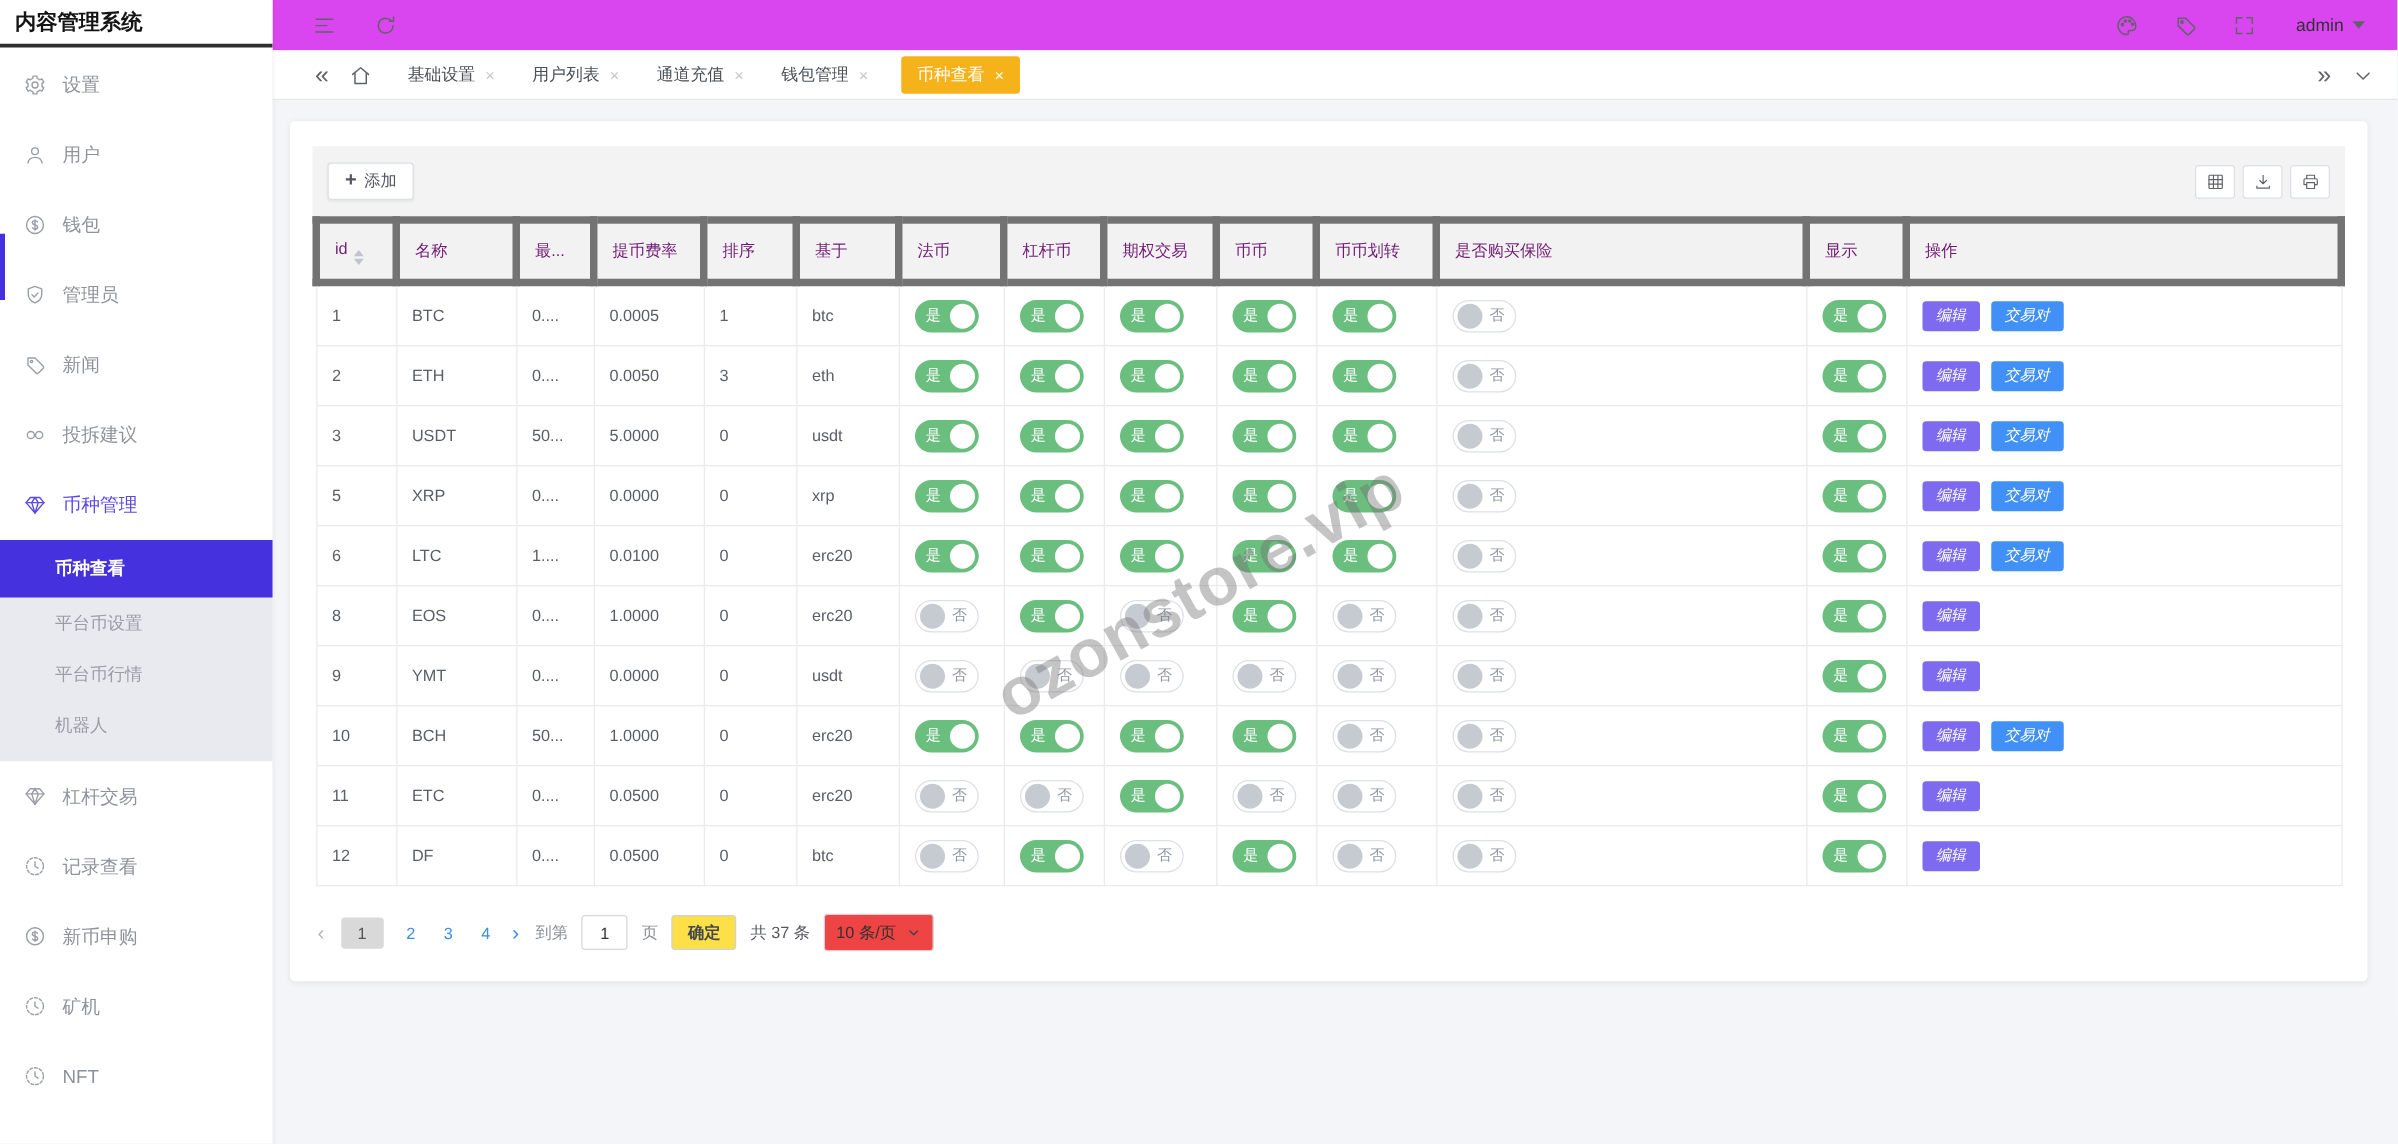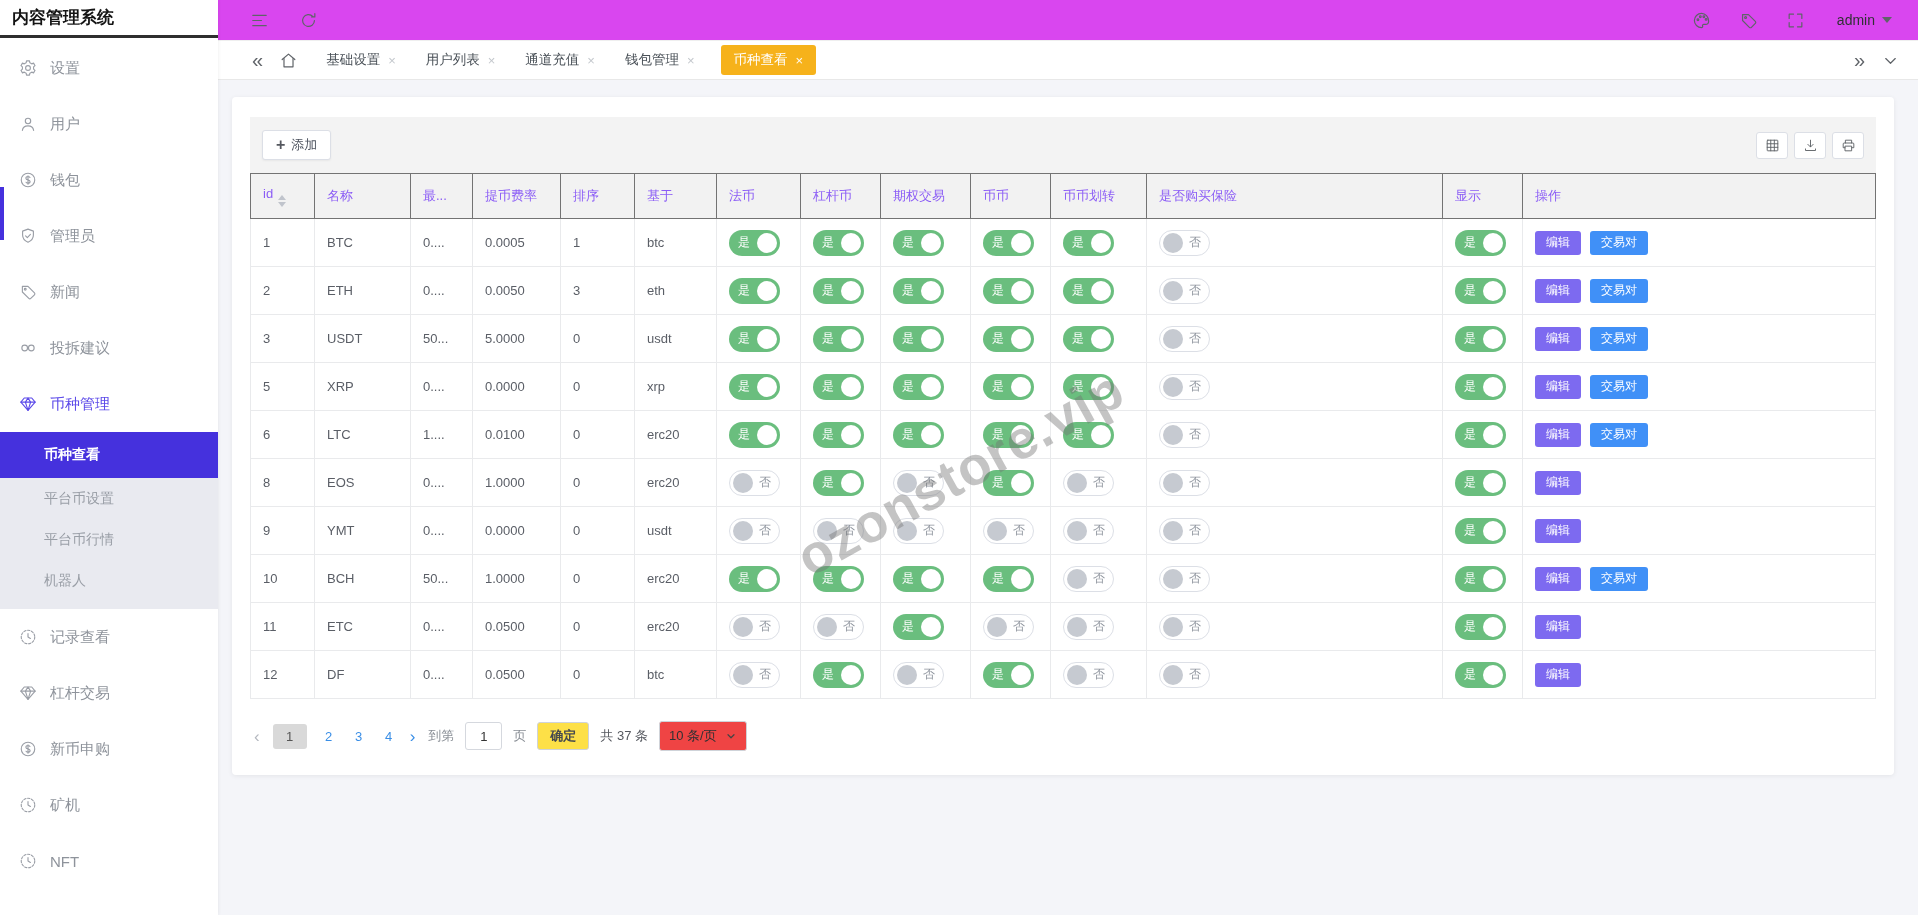--- a/index.html
+++ b/index.html
@@ -42,37 +42,37 @@
   .content{position:relative;flex:1;background:#f4f5f9;padding:17px 24px 0 14px;overflow:hidden;}
   .card{background:#fff;border-radius:4px;box-shadow:0 1px 5px rgba(0,0,0,.07);padding:20px 18px 24px 18px;}
 
   .toolbar{background:#f3f3f3;height:56px;display:flex;align-items:center;padding:0 12px;gap:6px;}
   .btn-add{display:inline-flex;align-items:center;gap:6px;background:#fff;border:1px solid #dcdfe6;border-radius:3px;height:30px;padding:0 13px;font-size:13px;color:#4f5560;cursor:pointer;box-shadow:0 1px 2px rgba(0,0,0,.05);font-family:inherit;}
   .btn-add .plus{font-size:16px;font-weight:700;color:#55585f;line-height:1;}
   .tool-btn{width:32px;height:27px;display:inline-flex;align-items:center;justify-content:center;background:#fff;border:1px solid #dcdfe6;border-radius:3px;color:#5f6368;cursor:pointer;}
   .tool-btn svg{width:15px;height:15px;}
 
   table{border-collapse:collapse;table-layout:fixed;width:100%;}
-  th{background:#f2f2f2;border:1px solid #737373;height:44px;font-weight:400;color:#8b5cf6;font-size:13px;text-align:left;padding:0 4px 0 12px;white-space:nowrap;overflow:hidden;}
+  th{background:#f2f2f2;border:6px solid #737373;height:44px;font-weight:400;color:#701a75;font-size:13px;text-align:left;padding:0 4px 0 12px;white-space:nowrap;overflow:hidden;}
   td{border:1px solid #e9eaec;height:47px;font-size:13px;color:#5a5e66;text-align:left;padding:0 4px 0 12px;white-space:nowrap;overflow:hidden;background:#fff;}
   .sort{display:inline-flex;flex-direction:column;margin-left:5px;vertical-align:-2px;}
   .sort i{width:0;height:0;border-left:4px solid transparent;border-right:4px solid transparent;display:block;}
   .sort .up{border-bottom:5px solid #c0c4cc;margin-bottom:2px;}
   .sort .down{border-top:5px solid #c0c4cc;}
 
   .toggle{display:inline-flex;align-items:center;justify-content:space-between;width:51px;height:26px;border-radius:13px;box-sizing:border-box;vertical-align:middle;cursor:pointer;}
   .toggle.on{background:#6abe7e;padding:0 3px 0 9px;}
   .toggle.on .t-label{color:#fff;font-size:12px;}
   .toggle .knob{width:20px;height:20px;border-radius:50%;}
   .toggle.on .knob{background:#fff;}
   .toggle.off{background:#fff;border:1px solid #dcdfe6;padding:0 8px 0 3px;}
   .toggle.off .knob{background:#c6cad1;}
   .toggle.off .t-label{color:#8f959e;font-size:12px;}
 
-  .act-btn{border:none;border-radius:3px;color:#fff;font-size:12px;height:24px;padding:0 11px;cursor:pointer;font-family:inherit;}
+  .act-btn{border:none;border-radius:3px;color:#fff;font-size:12px;height:24px;padding:0 11px;cursor:pointer;font-family:inherit;font-style:italic;}
   .act-btn.edit{background:#7d6af0;}
   .act-btn.pair{background:#4090f7;margin-left:9px;}
 
   .pagination{display:flex;align-items:center;gap:11px;margin-top:22px;font-size:13px;color:#606266;padding-left:2px;}
   .pg-arrow{font-size:17px;color:#b4b8bf;cursor:pointer;line-height:1;padding:0 2px;}
   .pg-arrow.next{color:#3a8ee6;}
   #pages{display:flex;align-items:center;gap:14px;}
   .pg-page{color:#3a8ee6;cursor:pointer;min-width:16px;text-align:center;}
   .pg-page.active{background:#d9d9d9;color:#555;min-width:34px;height:25px;line-height:25px;border-radius:3px;}
   .pg-label{color:#8a8f96;}
@@ -157,34 +157,34 @@
         </div>
         <div class="submenu">
           <div class="submenu-item active">币种查看</div>
           <div class="submenu-item">平台币设置</div>
           <div class="submenu-item">平台币行情</div>
           <div class="submenu-item">机器人</div>
         </div>
         <div class="menu-item">
           <span class="mi-icon icon">
             <svg viewBox="0 0 24 24">
+              <path d="M7 4h10l4.5 5.5L12 20.5 2.5 9.5z"></path>
+              <path d="M2.5 9.5h19M12 20.5L8.5 9.5 12 4l3.5 5.5z"></path>
+            </svg>
+          </span>
+          <span class="mi-label">杠杆交易</span>
+        </div>
+        <div class="menu-item">
+          <span class="mi-icon icon">
+            <svg viewBox="0 0 24 24">
               <circle cx="12" cy="12" r="9" stroke-dasharray="3 2.2"></circle>
               <path d="M12 7.5V12l3.2 2"></path>
             </svg>
           </span>
           <span class="mi-label">记录查看</span>
-        </div>
-        <div class="menu-item">
-          <span class="mi-icon icon">
-            <svg viewBox="0 0 24 24">
-              <path d="M7 4h10l4.5 5.5L12 20.5 2.5 9.5z"></path>
-              <path d="M2.5 9.5h19M12 20.5L8.5 9.5 12 4l3.5 5.5z"></path>
-            </svg>
-          </span>
-          <span class="mi-label">杠杆交易</span>
         </div>
         <div class="menu-item">
           <span class="mi-icon icon">
             <svg viewBox="0 0 24 24">
               <circle cx="12" cy="12" r="9"></circle>
               <path d="M12 6.5v11M14.6 8.7c-.6-.9-1.5-1.4-2.6-1.4-1.6 0-2.8 1-2.8 2.2 0 3.2 5.6 1.5 5.6 4.6 0 1.3-1.2 2.3-2.8 2.3-1.1 0-2-.5-2.6-1.4"></path>
             </svg>
           </span>
           <span class="mi-label">新币申购</span>
         </div>

